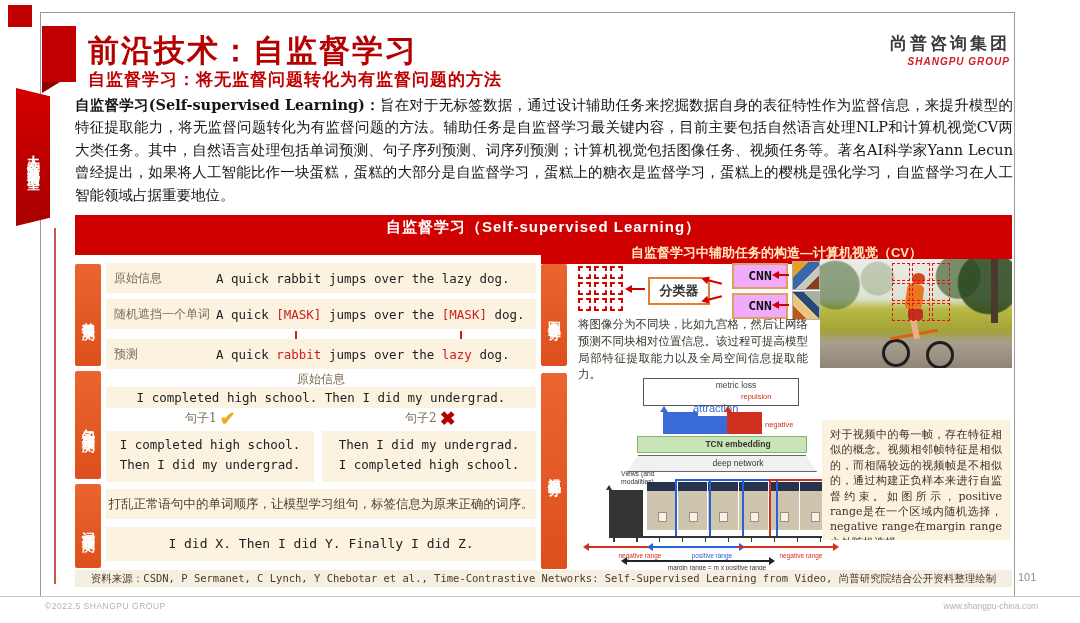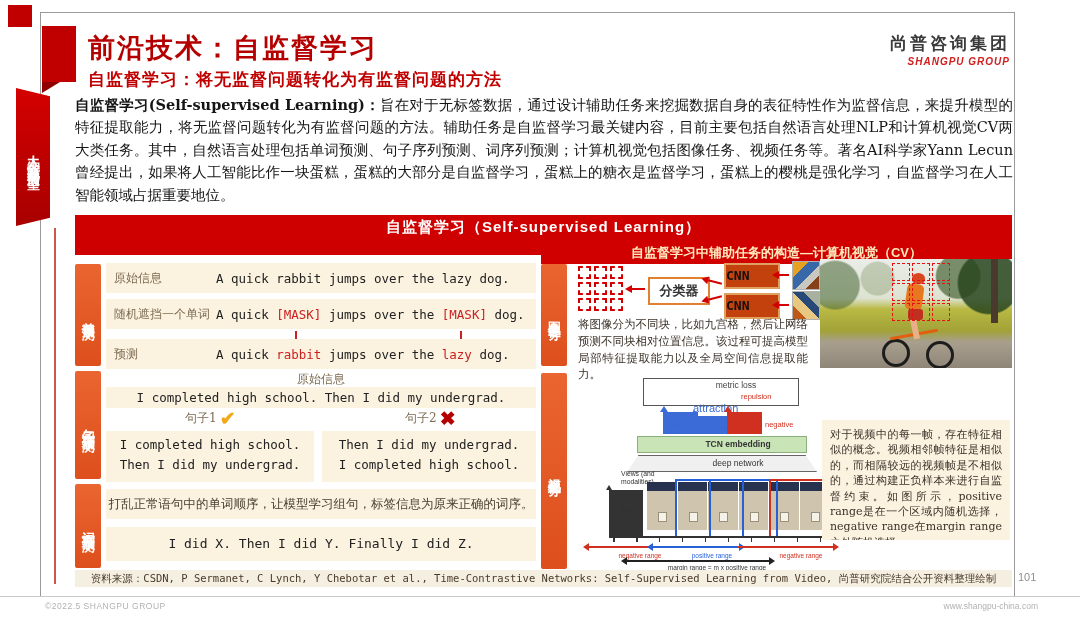--- a/index.html
+++ b/index.html
@@ -10,21 +10,21 @@
   
   .frame{position:absolute;left:40px;top:12px;width:973px;height:583px;border:1px solid #9a9a9a;}
   .corner-mark{left:8px;top:5px;width:24px;height:22px;background:#c00000;}
   .ribbon{left:16px;top:88px;width:34px;height:138px;background:linear-gradient(180deg,#d40000,#a80000);
           clip-path:polygon(0 0,100% 6%,100% 94%,0 100%);display:flex;align-items:center;justify-content:center;}
   .ribbon span{writing-mode:vertical-rl;text-orientation:upright;color:#fff;font-size:13px;font-weight:700;letter-spacing:3px;}
   .red-rail{left:54px;top:228px;width:2px;height:356px;background:#c23a2a;opacity:.85;}
 
   .title-mark{left:42px;top:26px;width:34px;height:56px;background:#c00000;}
   .title-fold{left:42px;top:82px;width:0;height:0;border-left:18px solid #8f0000;border-bottom:11px solid transparent;}
-  .page-title{left:88px;top:30px;font-size:27px;font-weight:700;color:#b50000;letter-spacing:2px;}
+  .page-title{left:88px;top:30px;font-size:31px;font-weight:700;color:#b50000;letter-spacing:2px;}
   .page-subtitle{left:88px;top:68px;font-size:17px;font-weight:700;color:#c00000;letter-spacing:1px;}
   .logo{right:70px;top:32px;text-align:right;}
   .logo-cn{font-size:17px;font-weight:700;color:#3a3a3a;letter-spacing:3px;}
   .logo-en{font-size:10px;font-weight:700;font-style:italic;color:#d02020;letter-spacing:1px;margin-top:1px;}
 
   .intro{left:75px;top:94px;width:938px;font-family:"DejaVu Serif",serif;font-size:14.5px;
          line-height:22.4px;text-align:justify;color:#151515;}
   .intro b{font-weight:700;}
 
   
@@ -75,22 +75,22 @@
   .arrow-left{height:2px;background:#d40000;}
   .arrow-left::before{content:"";position:absolute;left:-7px;top:-3.5px;border-top:4.5px solid transparent;
                       border-bottom:4.5px solid transparent;border-right:7px solid #d40000;}
   .a-g{left:632px;top:288px;width:13px;}
   .a-c1{left:708px;top:281px;width:14px;transform:rotate(14deg);}
   .a-c2{left:708px;top:297px;width:14px;transform:rotate(-14deg);}
   .a-p1{left:779px;top:274px;width:10px;}
   .a-p2{left:779px;top:304px;width:10px;}
   .classifier{left:648px;top:277px;width:58px;height:24px;border:2px solid #e08030;background:#fff;
               font-size:13px;font-weight:700;color:#333;text-align:center;line-height:24px;}
-  .cnn{width:52px;height:22px;border:2px solid #e0a060;background:#c2410c;font-size:13px;font-weight:700;
-       color:#111;line-height:22px;font-family:"DejaVu Sans Mono",monospace;}
+  .cnn{width:52px;height:22px;border:2px solid #e0a060;background:#f0abfc;font-size:13px;font-weight:700;
+       color:#111;text-align:center;line-height:22px;font-family:"DejaVu Sans Mono",monospace;margin-left:8px;}
   .cnn1{left:724px;top:263px;} .cnn2{left:724px;top:293px;}
   .chip{width:26px;height:27px;border:1px solid #b0b0b0;}
   .chip1{left:792px;top:261px;background:linear-gradient(135deg,#e8a020 30%,#3868a8 30% 55%,#c8c8c0 55% 75%,#884018 75%);}
   .chip2{left:792px;top:291px;background:linear-gradient(45deg,#c05818 25%,#e8c880 25% 50%,#284878 50% 70%,#a8b0a0 70%);}
   .img-caption{left:578px;top:316px;width:230px;font-family:"DejaVu Serif",serif;font-size:11.5px;
                line-height:16.8px;color:#3a3228;text-align:justify;}
 
   
   .photo{left:820px;top:259px;width:192px;height:109px;overflow:hidden;
          background:linear-gradient(180deg,#eaede8 0%,#dde3d2 36%,#b9b944 46%,#a2a238 66%,#a89f8e 76%,#8f8678 100%);}

